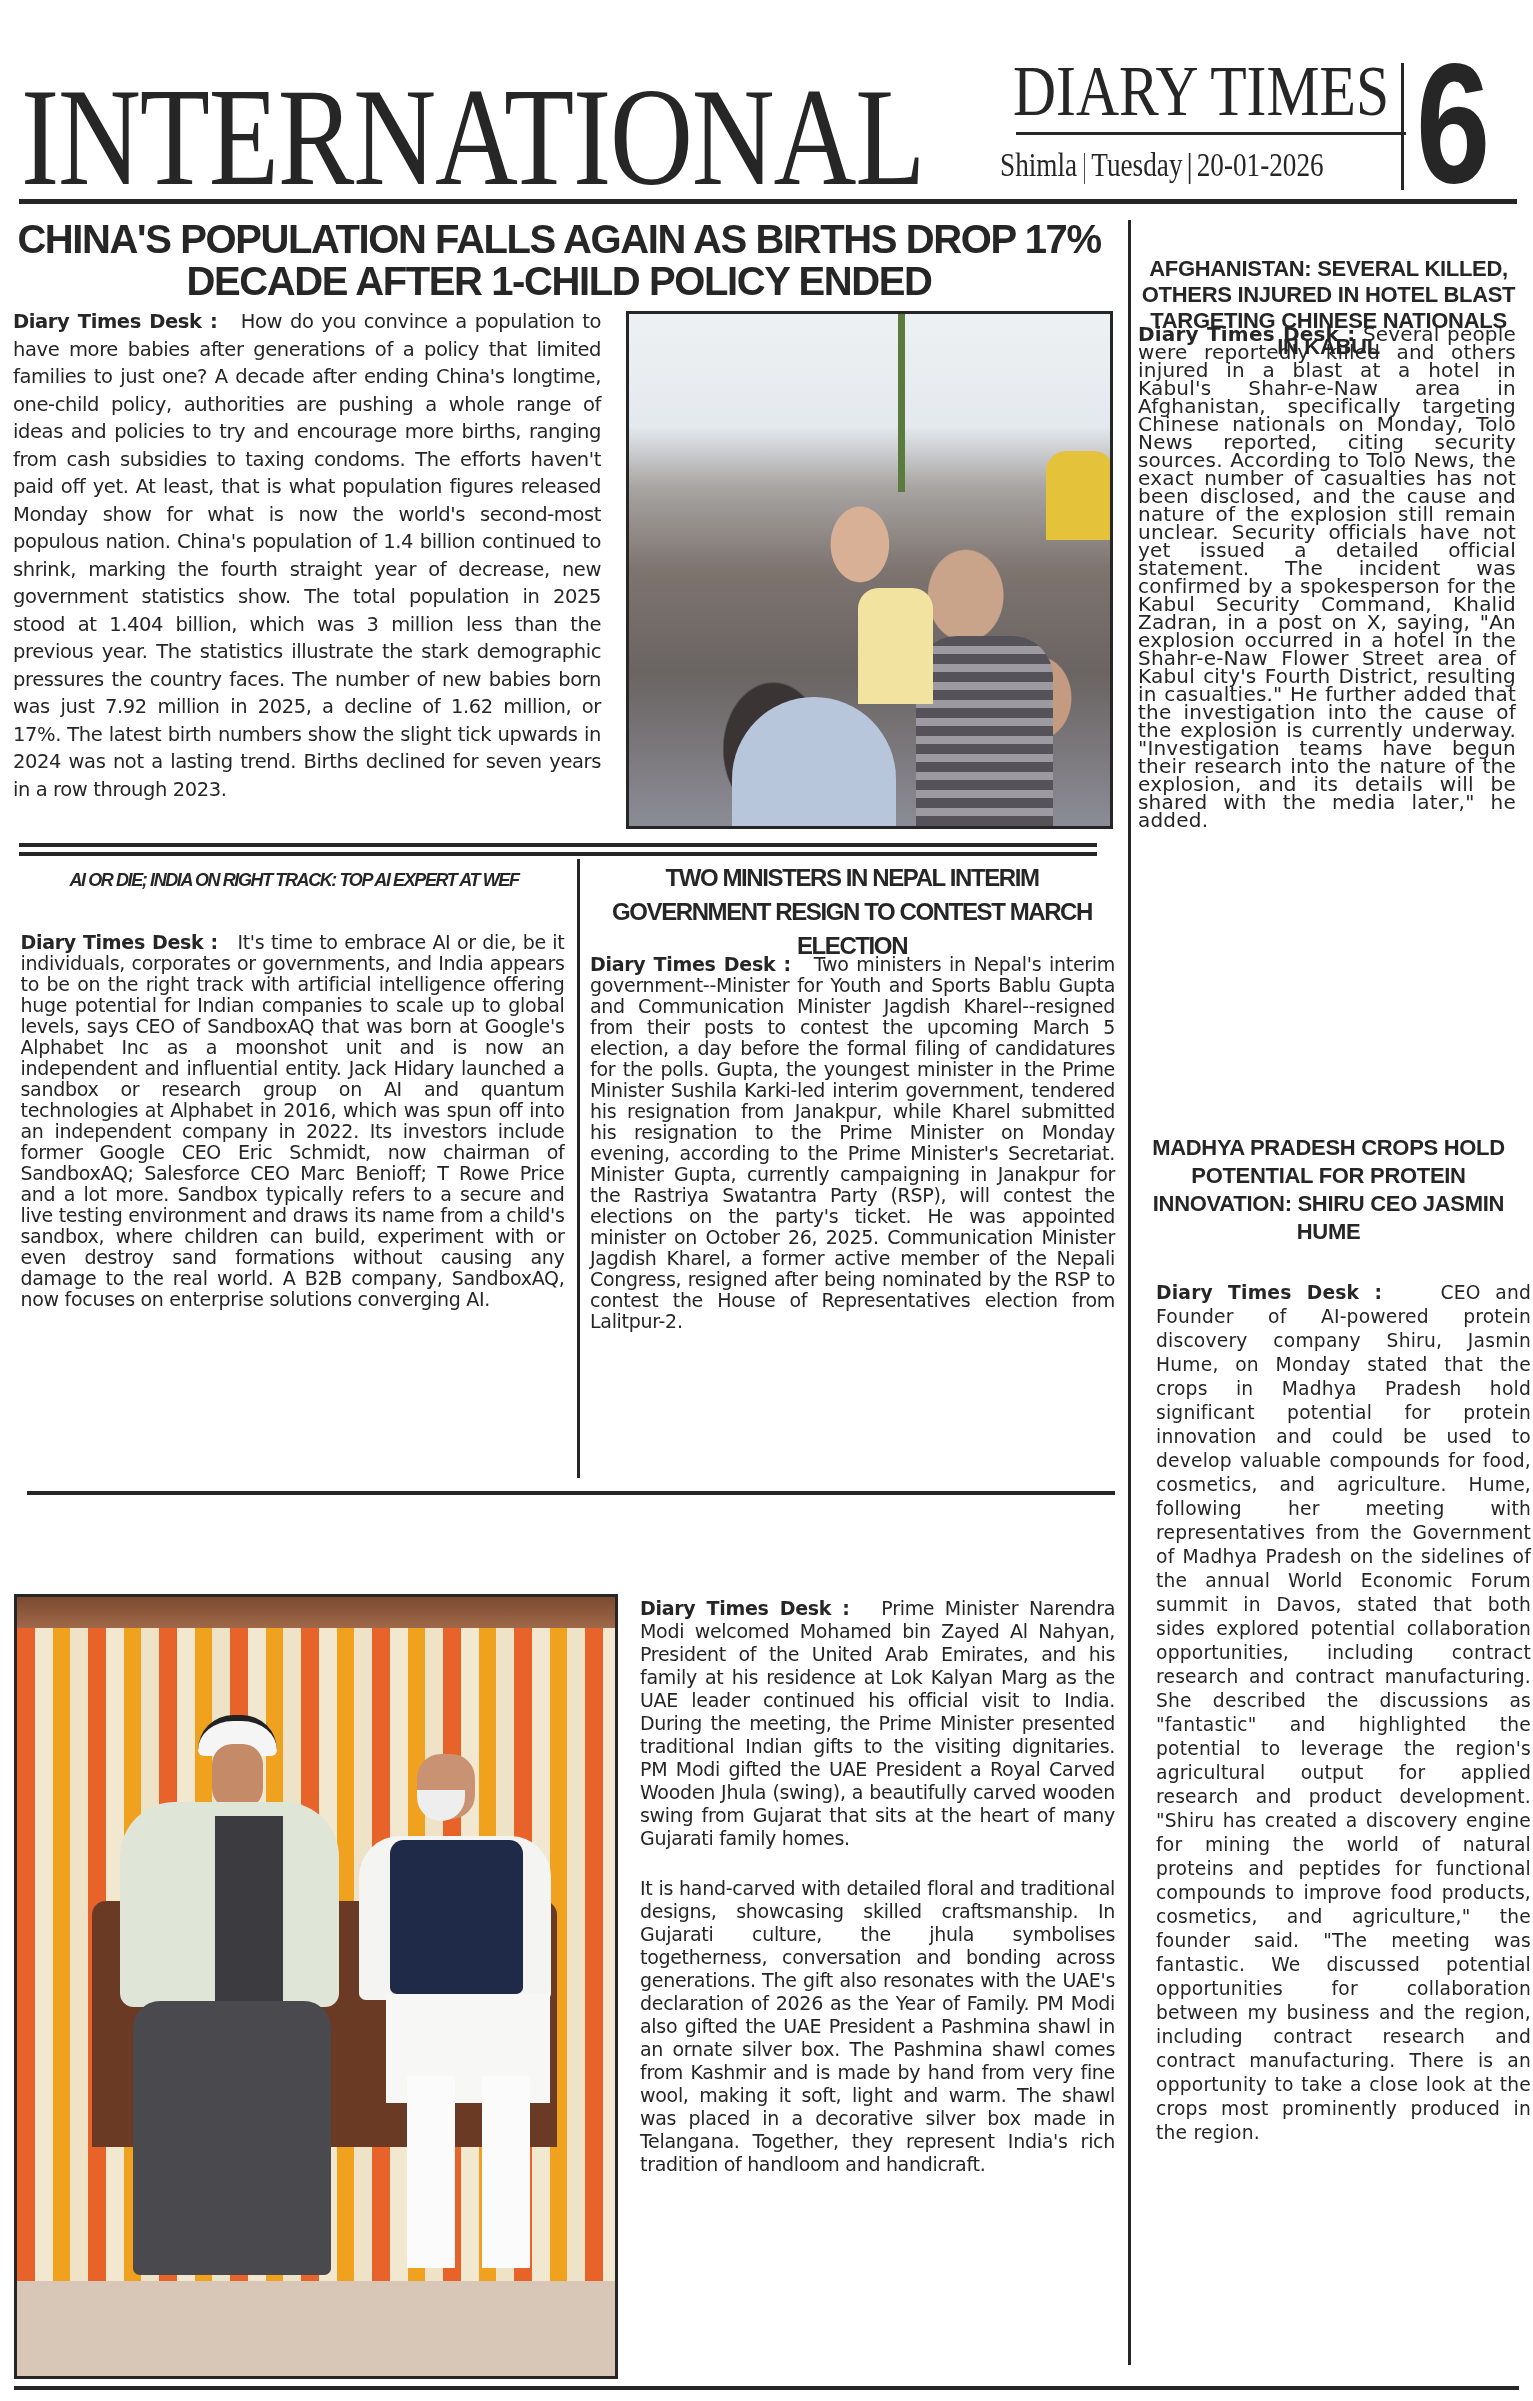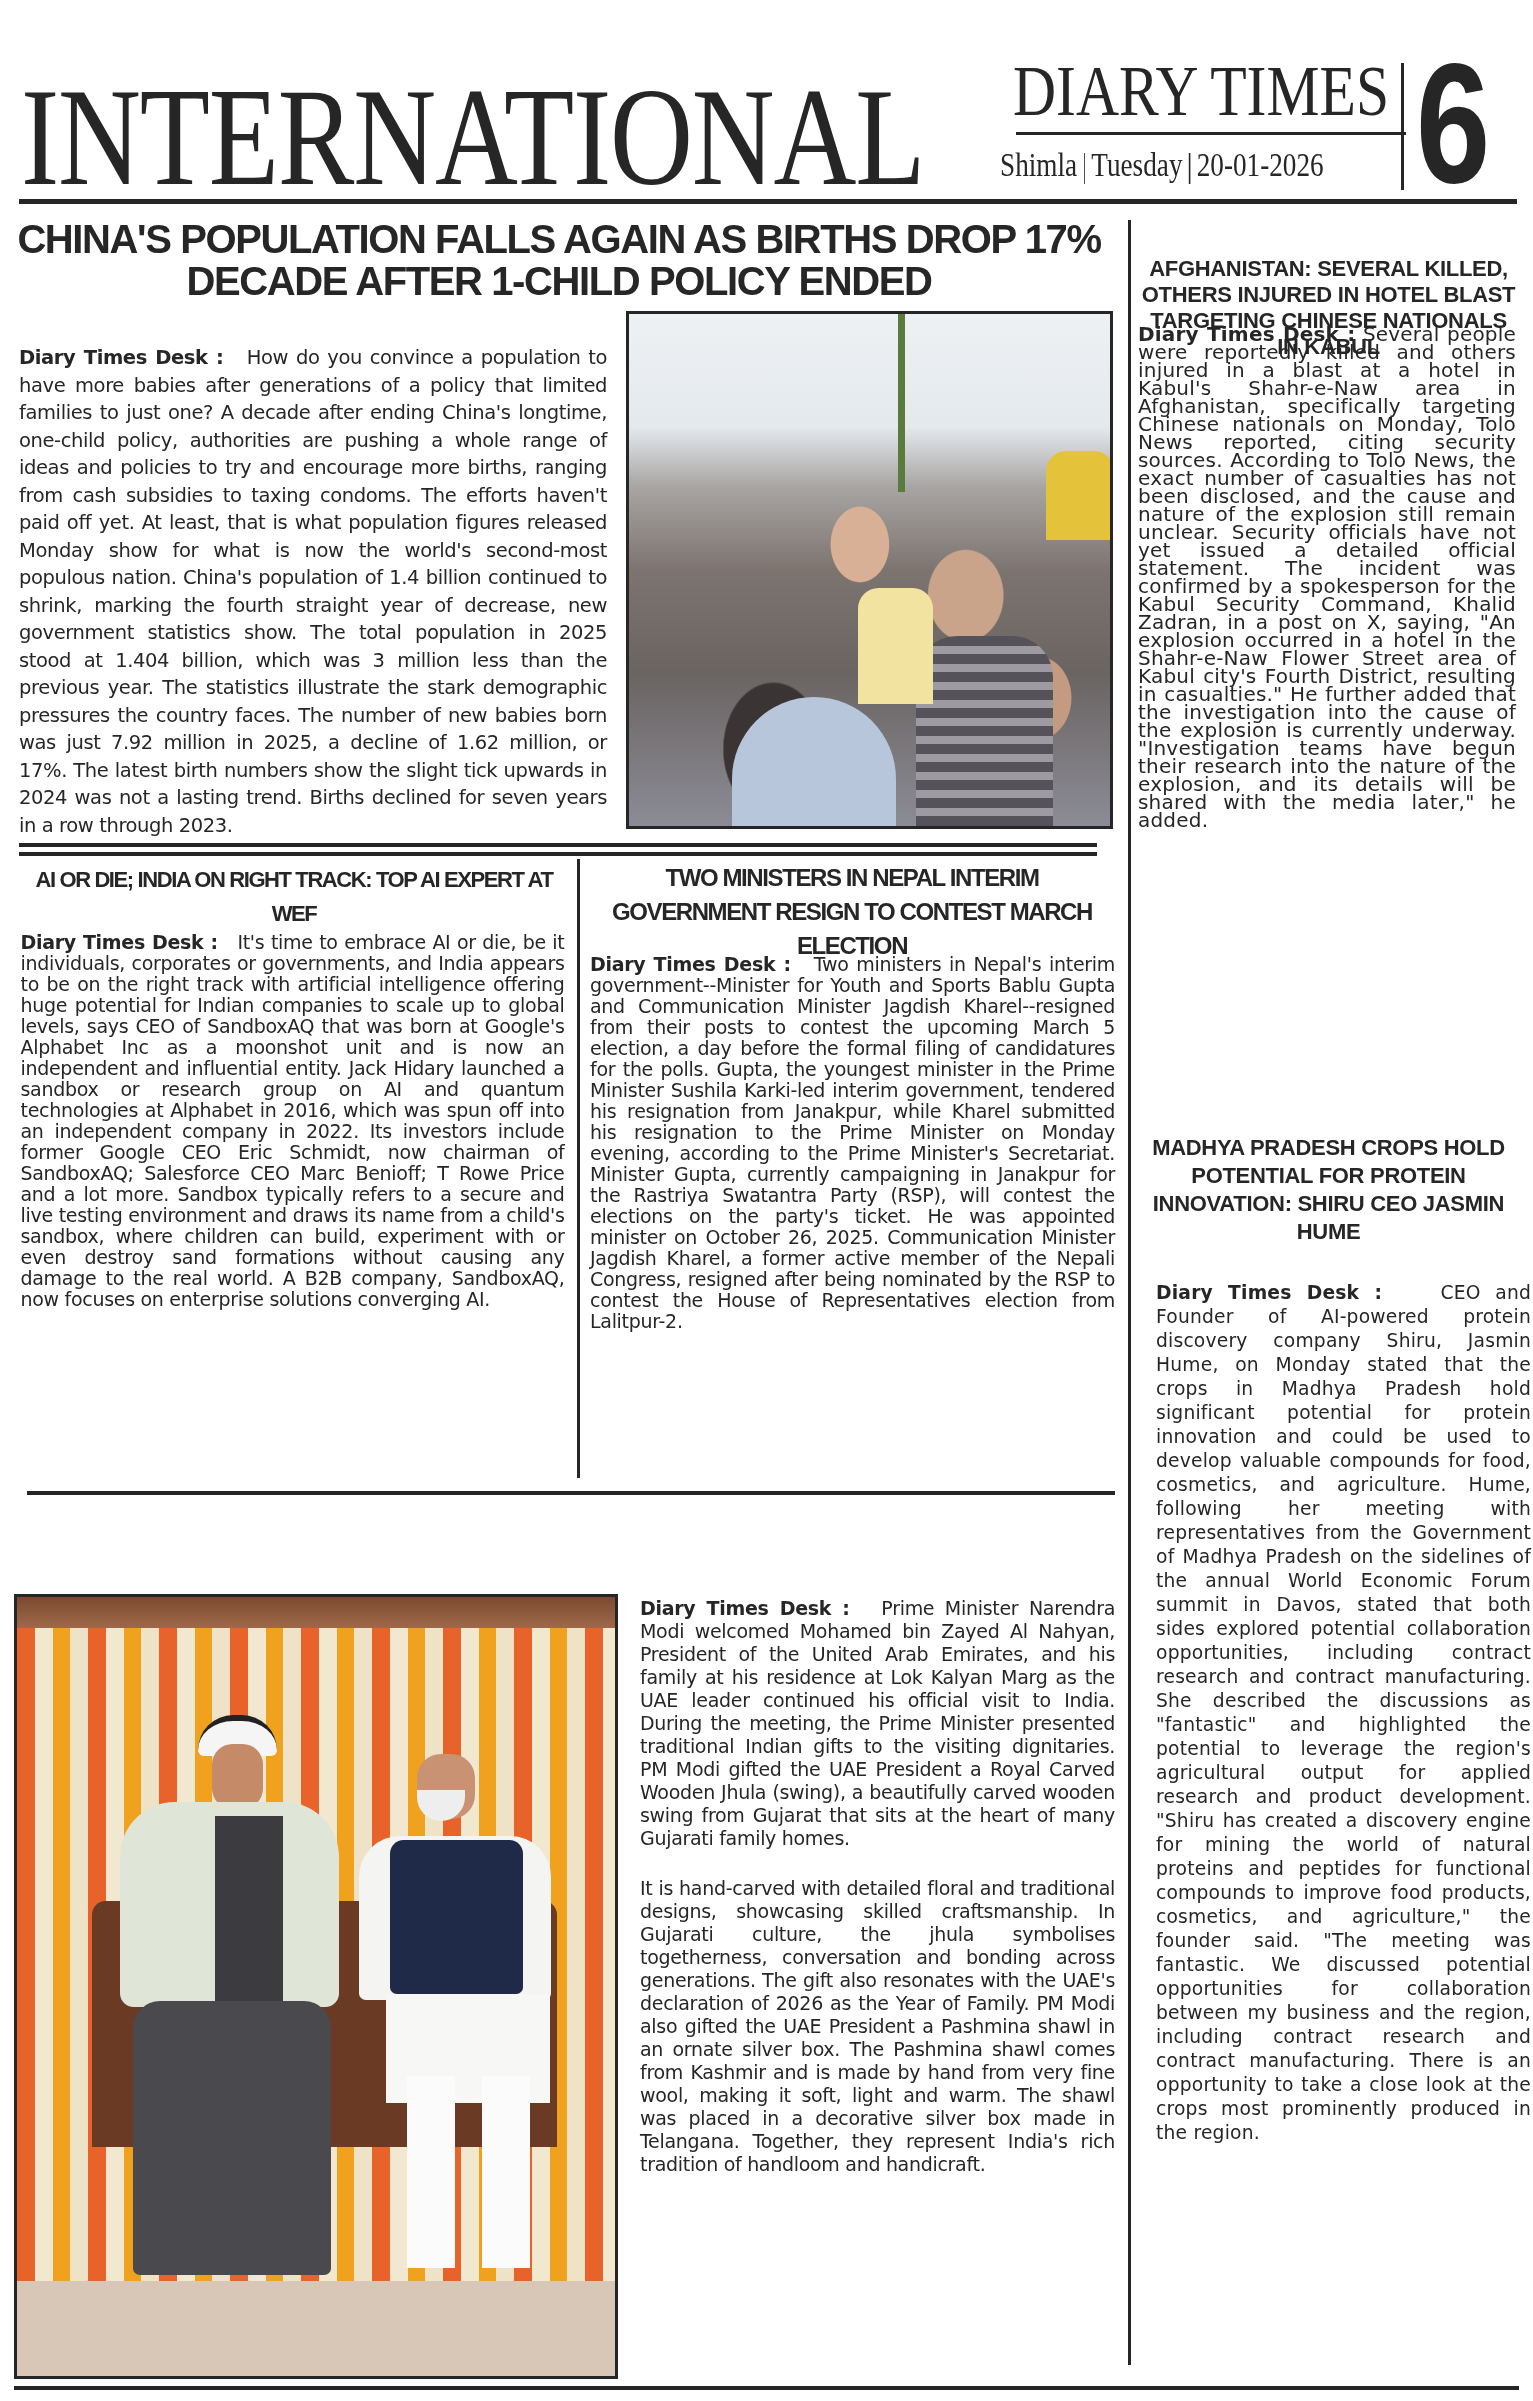--- a/index.html
+++ b/index.html
@@ -82,37 +82,37 @@
   <span>Shimla</span><span class="sep"></span><span>Tuesday</span><span class="sep"></span><span>20-01-2026</span>
 </div>
 <div class="abs mast-vrule"></div>
 <div class="abs page-num">6</div>
 <div class="abs mast-rule"></div>
 
 <div class="abs vrule" style="left:1128px; top:220px; width:3.4px; height:2145px;"></div>
 
 <div class="abs headline hl-cond" style="left:15px; top:218px; width:1088px; font-size:40px; line-height:42px;">CHINA'S POPULATION FALLS AGAIN AS BIRTHS DROP 17% DECADE AFTER 1-CHILD POLICY ENDED</div>
 
-<div class="abs body" style="left:19px; top:308px; width:588px; font-size:19.5px; line-height:27.5px; letter-spacing:-0.4px;margin-top:36px;">
+<div class="abs body" style="left:13px; top:308px; width:588px; font-size:19.5px; line-height:27.5px; letter-spacing:-0.4px;">
   <span class="desk">Diary Times Desk :</span>&nbsp;&nbsp;
   <span>How do you convince a population to have more babies after generations of a policy that limited families to just one? A decade after ending China's longtime, one-child policy, authorities are pushing a whole range of ideas and policies to try and encourage more births, ranging from cash subsidies to taxing condoms. The efforts haven't paid off yet. At least, that is what population figures released Monday show for what is now the world's second-most populous nation. China's population of 1.4 billion continued to shrink, marking the fourth straight year of decrease, new government statistics show. The total population in 2025 stood at 1.404 billion, which was 3 million less than the previous year. The statistics illustrate the stark demographic pressures the country faces. The number of new babies born was just 7.92 million in 2025, a decline of 1.62 million, or 17%. The latest birth numbers show the slight tick upwards in 2024 was not a lasting trend. Births declined for seven years in a row through 2023.</span>
 </div>
 
 <div class="abs photo crowd" style="left:626px; top:311px; width:487px; height:518px;" title="Crowd of people walking outdoors">
   <div class="abs" style="left:269px; top:0; width:6.8px; height:178px; background:#5a7a3e;"></div>
   <div class="abs crowd-stripes" style="left:287px; top:322px; width:137px; height:198px; border-radius:41px 41px 0 0;"></div>
   <div class="abs" style="left:229px; top:274px; width:75px; height:116px; background:#f2e3a0; border-radius:20.5px 20.5px 0 0;"></div>
   <div class="abs" style="left:103px; top:383px; width:164px; height:137px; background:#b8c6dc; border-radius:82px 82px 0 0;"></div>
   <div class="abs" style="left:417px; top:137px; width:68px; height:89px; background:#e4c23a; border-radius:20.5px 20.5px 0 0;"></div>
 </div>
 
 <div class="abs hrule" style="left:19px; top:843px; width:1078px; height:4.1px;"></div>
 <div class="abs hrule" style="left:19px; top:852px; width:1078px; height:4.1px;"></div>
 
-<div class="abs headline hl-cond" style="left:20.5px; top:863px; width:547px; font-size:22px; line-height:34px;">AI OR DIE; INDIA ON RIGHT TRACK: TOP AI EXPERT AT WEF</div>
+<div class="abs headline hl-cond" style="left:20.5px; top:863px; width:547px; font-size:18px; line-height:34px;font-style:italic;">AI OR DIE; INDIA ON RIGHT TRACK: TOP AI EXPERT AT WEF</div>
 <div class="abs body" style="left:20.5px; top:932px; width:544px; font-size:19px; line-height:21px; letter-spacing:-0.3px;">
   <span class="desk">Diary Times Desk :</span>&nbsp;&nbsp;
   <span>It's time to embrace AI or die, be it individuals, corporates or governments, and India appears to be on the right track with artificial intelligence offering huge potential for Indian companies to scale up to global levels, says CEO of SandboxAQ that was born at Google's Alphabet Inc as a moonshot unit and is now an independent and influential entity. Jack Hidary launched a sandbox or research group on AI and quantum technologies at Alphabet in 2016, which was spun off into an independent company in 2022. Its investors include former Google CEO Eric Schmidt, now chairman of SandboxAQ; Salesforce CEO Marc Benioff; T Rowe Price and a lot more. Sandbox typically refers to a secure and live testing environment and draws its name from a child's sandbox, where children can build, experiment with or even destroy sand formations without causing any damage to the real world. A B2B company, SandboxAQ, now focuses on enterprise solutions converging AI.</span>
 </div>
 
 <div class="abs vrule" style="left:577px; top:859px; width:2.7px; height:619px;"></div>
 
 <div class="abs headline hl-cond" style="left:592px; top:861px; width:520px; font-size:24px; line-height:34px;">TWO MINISTERS IN NEPAL INTERIM GOVERNMENT RESIGN TO CONTEST MARCH ELECTION</div>
 <div class="abs body" style="left:590px; top:954px; width:525px; font-size:19px; line-height:21px; letter-spacing:-0.3px;">
   <span class="desk">Diary Times Desk :</span>&nbsp;&nbsp;

